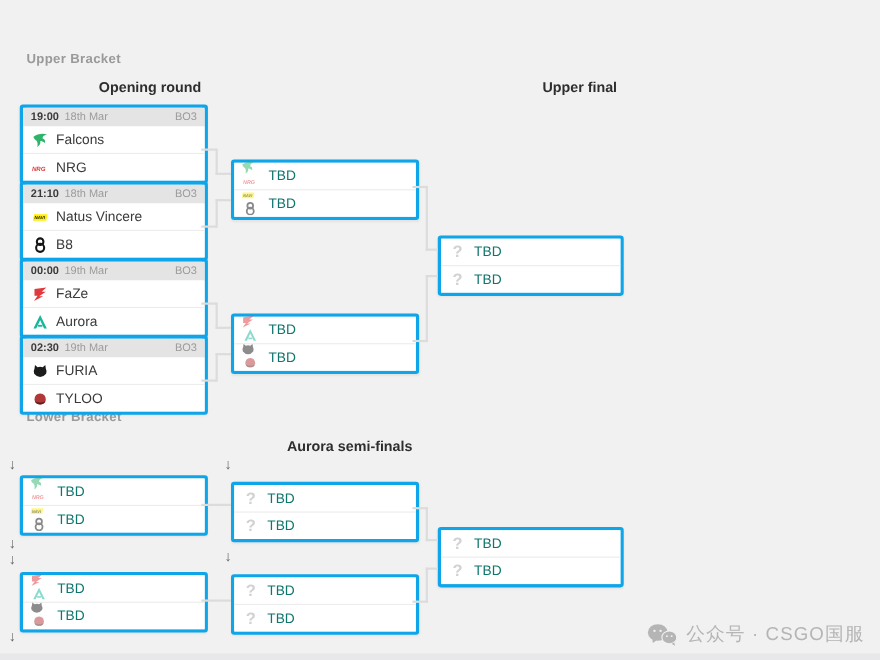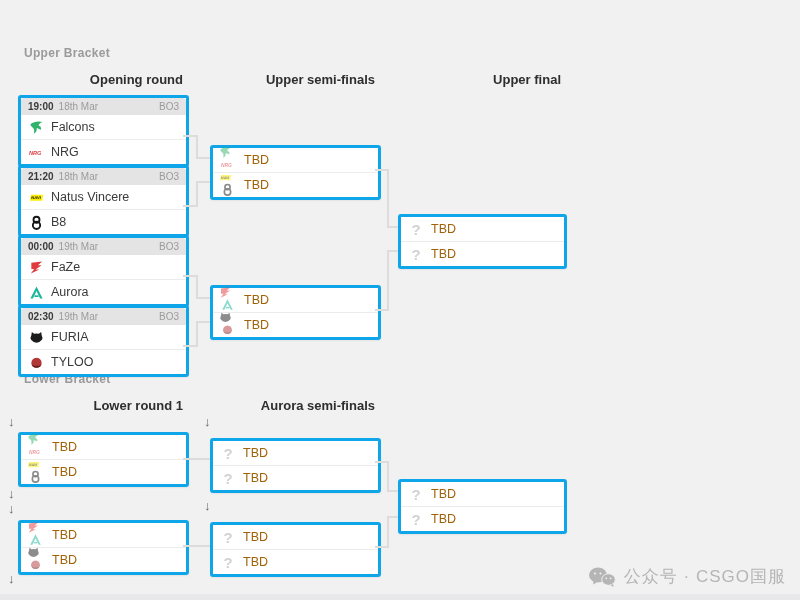--- a/index.html
+++ b/index.html
@@ -10,21 +10,21 @@
   .caret{position:absolute;right:26px;top:0;line-height:30px;font-size:9px;color:#1f1f1f;cursor:pointer;}
   .seclabel{position:absolute;font-size:12px;font-weight:700;color:#9a9a9a;letter-spacing:.3px;}
   .colhead{position:absolute;font-size:13px;font-weight:700;color:#2e2e2e;text-align:right;height:16px;line-height:16px;}
   .match{position:absolute;width:165px;background:#fff;border:3px solid #0ea5e9;border-radius:3px;box-shadow:0 1px 2px rgba(0,0,0,.06);box-sizing:content-box;}
   .match.w2{width:163px;}
   .mhead{height:17px;background:#e4e4e4;display:flex;align-items:center;gap:5px;padding:0 7px;font-size:10px;color:#9b9b9b;border-radius:3px 3px 0 0;}
   .mtime{color:#3a3a3a;font-weight:700;}
   .mbo{margin-left:auto;}
   .trow{height:24px;display:flex;align-items:center;gap:7px;padding:0 7px;font-size:12.5px;color:#3a3a3a;background:#fff;}
   .trow + .trow{border-top:1px solid #ececec;}
-  .trow.tbd .tname{color:#a16207;}
+  .trow.tbd .tname{color:#0f766e;}
   .ticon{width:16px;height:16px;display:flex;align-items:center;justify-content:center;flex:none;}
   .isvg{width:15px;height:15px;}
   .qmark{color:#d2d2d2;font-weight:700;font-size:15px;width:16px;text-align:center;flex:none;}
   .stack{position:relative;width:17px;height:24px;flex:none;}
   .stack .s1{position:absolute;left:-1px;top:-2px;width:13px;height:13px;opacity:.5;}
   .stack .s2{position:absolute;left:1px;top:10px;width:13px;height:13px;opacity:.5;}
   .ln{position:absolute;background:#dcdcdc;}
   .drop{position:absolute;font-size:13px;color:#666;line-height:13px;}
   .wm{position:absolute;right:14px;top:565px;display:flex;align-items:center;gap:8px;color:#b5b5b5;font-size:17px;letter-spacing:1px;}
   .footstrip{position:absolute;left:0;top:594px;width:800px;height:6px;background:#e8e8ea;}
@@ -68,24 +68,22 @@
   </defs>
 </svg>
 
 <div class="page">
 
 
   <span class="seclabel" style="left:24px;top:46px">Upper Bracket</span>
   <span class="seclabel" style="left:24px;top:372px">Lower Bracket</span>
 
   <span class="colhead" style="left:18px;top:72px;width:165px">Opening round</span>
-  <span class="colhead" style="left:210px;top:72px;width:165px">Upper semi-finals</span>
   <span class="colhead" style="left:398px;top:72px;width:163px">Upper final</span>
 
-  <span class="colhead" style="left:18px;top:398px;width:165px">Lower round 1</span>
   <span class="colhead" style="left:210px;top:398px;width:165px">Aurora semi-finals</span>
 
   <div class="match" style="left:18px;top:95px">
     <div class="mhead">
       <span class="mtime">19:00</span>
       <span class="mdate">18th Mar</span>
       <span class="mbo">BO3</span>
     </div>
     <div class="trow">
       <span class="ticon">
@@ -100,21 +98,21 @@
           <svg class="isvg">
             <use href="#sym-nrg"></use>
           </svg>
         </span>
       <span class="tname">NRG</span>
     </div>
   </div>
 
   <div class="match" style="left:18px;top:165px">
     <div class="mhead">
-      <span class="mtime">21:20</span>
+      <span class="mtime">21:10</span>
       <span class="mdate">18th Mar</span>
       <span class="mbo">BO3</span>
     </div>
     <div class="trow">
       <span class="ticon">
           <svg class="isvg">
             <use href="#sym-navi"></use>
           </svg>
         </span>
       <span class="tname">Natus Vincere</span>

